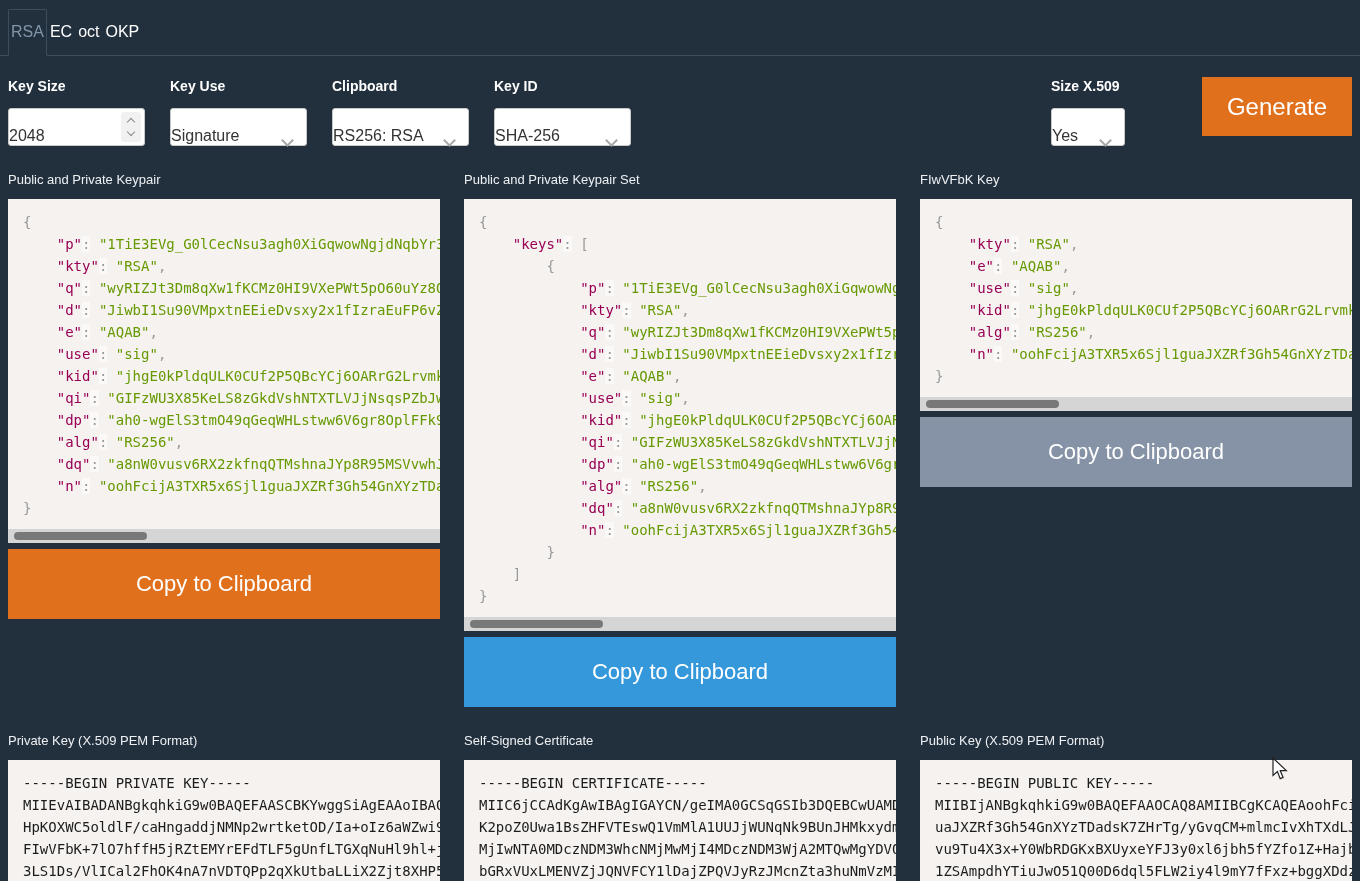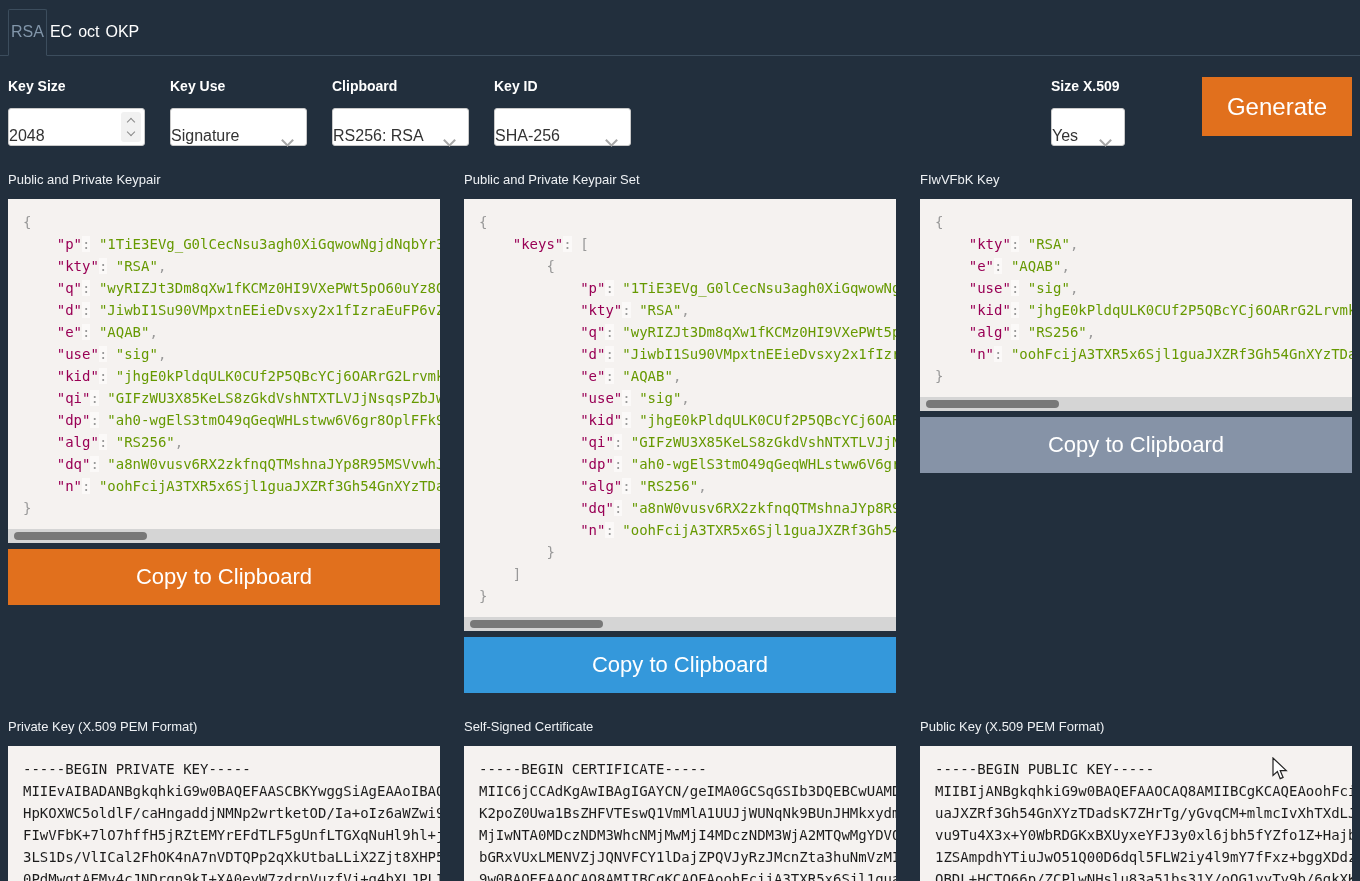--- a/index.html
+++ b/index.html
@@ -54,21 +54,21 @@
              font-family:"DejaVu Sans Mono", monospace; font-size:14px;
              line-height:22px; color:#1c1c1c; }
   .cl { white-space:pre; }
   .key { color:#990055; }
   .str { color:#669900; }
   .pu  { color:#999999; }
   .op  { background:rgba(255,255,255,.55); }
   .hscroll { height:14px; background:#d5d5d5; display:flex; align-items:center; }
   .hthumb { width:133px; height:8px; border-radius:4px; background:#787878;
             margin-left:6px; cursor:pointer; }
-  .copy { display:block; width:100%; height:56px; margin-top:6px; border:none;
+  .copy { display:block; width:100%; height:70px; margin-top:6px; border:none;
           color:#fff; font-size:22px; font-family:"Liberation Sans", sans-serif;
           cursor:pointer; }
   .copy.orange { background:#e1701d; }
   .copy.blue   { background:#3498db; }
   .copy.gray   { background:#8693a7; }
 
   
   .cursor { position:absolute; left:1272px; top:757px; width:17px; height:24px;
             pointer-events:none; }
 </style>

